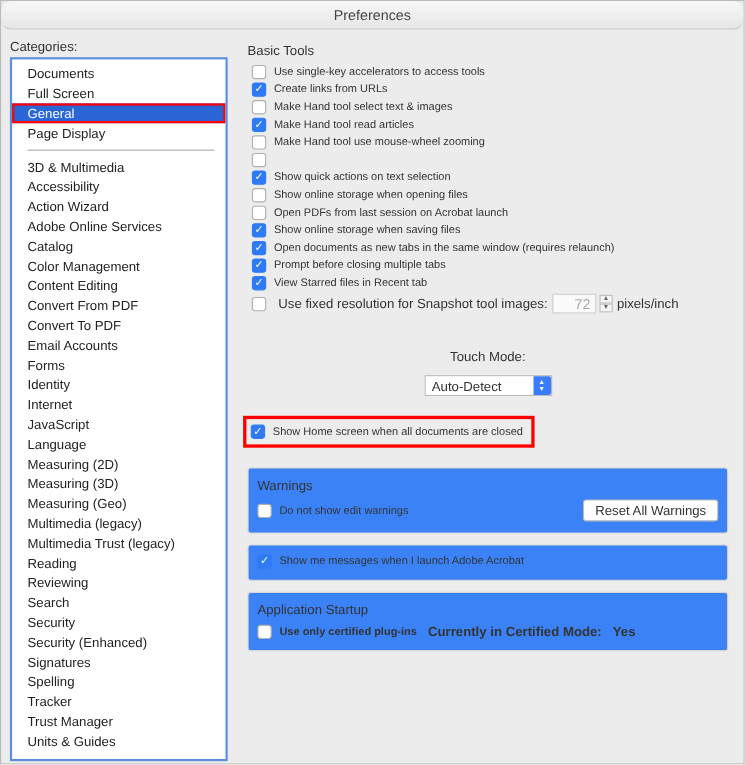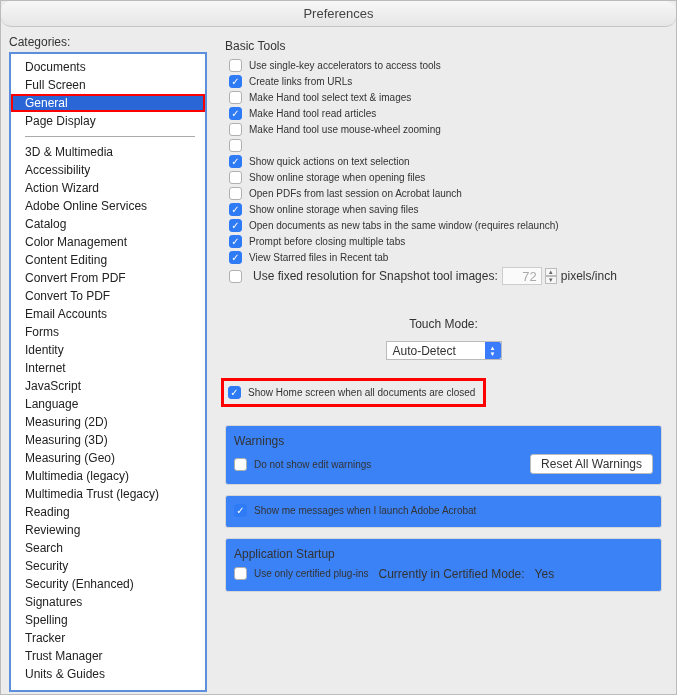--- a/index.html
+++ b/index.html
@@ -192,23 +192,24 @@
     background: #fff;
     border: 1px solid #bbb;
     border-radius: 3px;
     padding: 2px 10px;
     font-size: 12px;
     color: #333;
     cursor: default;
   }
   .cert-row {
     display: flex;
-    align-items: flex-start;
+    align-items: flex-end;
     gap: 10px;
     margin-top: 4px;
+    font-weight: bold;
   }
   ::-webkit-scrollbar { width: 10px; }
   ::-webkit-scrollbar-thumb { background: #c4c4c4; border-radius: 5px; }
   ::-webkit-scrollbar-track { background: #f0f0f0; }
 </style>
 </head>
 <body>
 
 <div class="window">
   <div class="titlebar">

